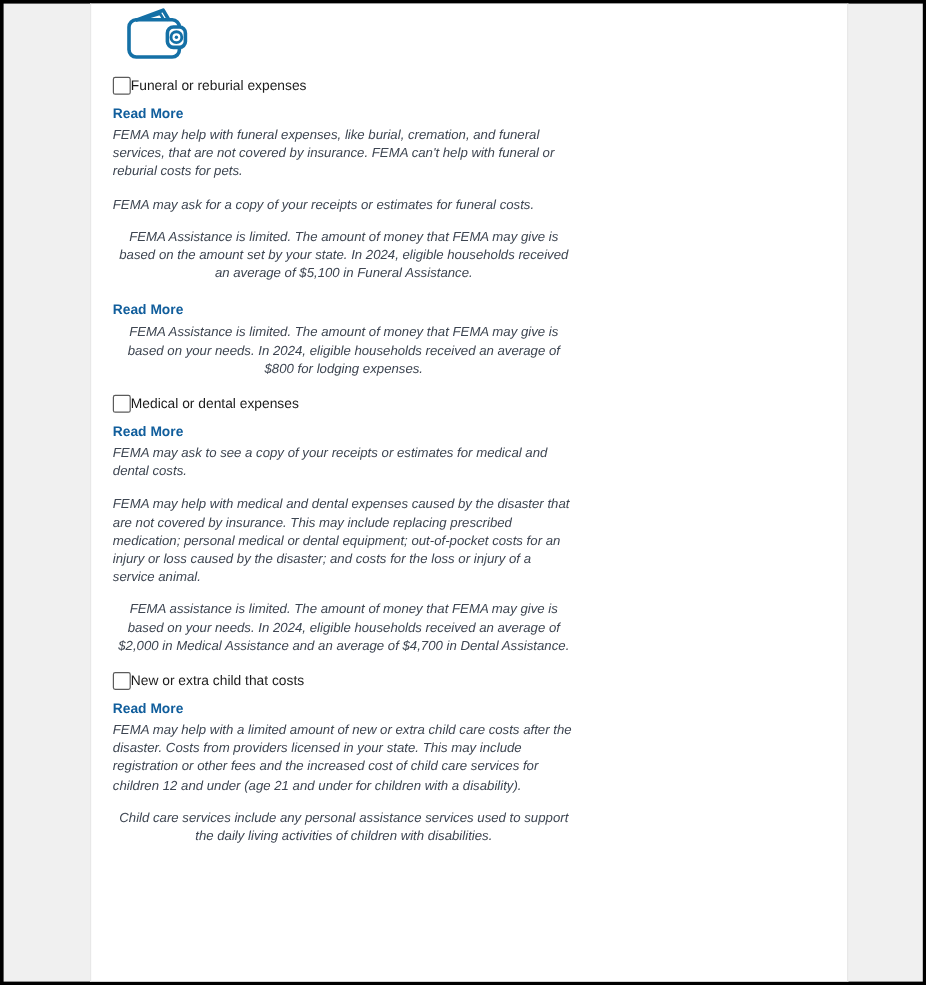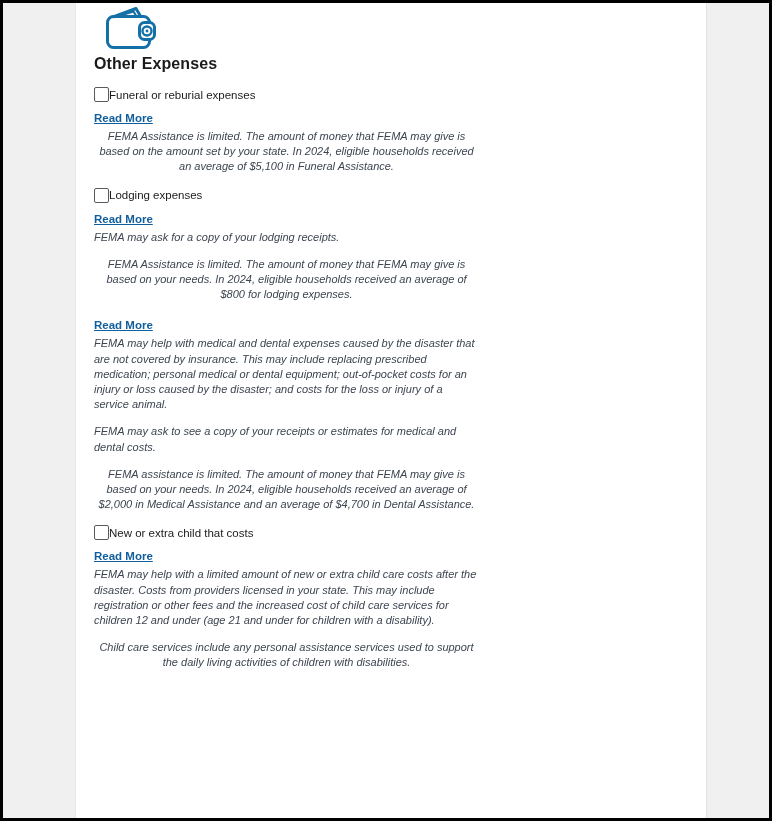--- a/index.html
+++ b/index.html
@@ -35,21 +35,21 @@
   }
   .cb {
     width: 13px; height: 13px; flex: 0 0 13px;
     border: 1.5px solid #5b5b5b; border-radius: 2px;
     background: #fff; display: inline-block;
   }
   .cb-label { font-size: 11.5px; color: #1b1b1b; }
   .read-more {
     display: inline-block;
     font-size: 11.5px; font-weight: 700;
-    color: #115e9c; text-decoration: underline;
+    color: #115e9c; 
     margin-bottom: 5px; cursor: pointer;
   }
   .paras p {
     max-width: 385px;
     font-size: 11px; font-style: italic;
     color: #3d4551; line-height: 15.2px;
     margin: 0 0 12px 0;
   }
   .paras p:last-child { margin-bottom: 0; text-align: center; }
 </style>
@@ -63,51 +63,51 @@
       <svg width="58" height="44" viewBox="0 0 58 44" fill="none" xmlns="http://www.w3.org/2000/svg">
         <path d="M13 11 L36 2.5 L41 11" stroke="#1470a6" stroke-width="3" stroke-linejoin="round" fill="none"></path>
         <path d="M17 10.5 L33.5 5.5 L36.5 10.5" stroke="#1470a6" stroke-width="2.2" stroke-linejoin="round" fill="none"></path>
         <rect x="7.5" y="10.5" width="42" height="31" rx="6" stroke="#1470a6" stroke-width="3" fill="none"></rect>
         <rect x="39.5" y="16.5" width="15" height="17" rx="5" stroke="#1470a6" stroke-width="3" fill="#ffffff"></rect>
         <circle cx="47" cy="25" r="4.5" stroke="#1470a6" stroke-width="2.4" fill="none"></circle>
         <circle cx="47" cy="25" r="1.4" fill="#1470a6"></circle>
       </svg>
     </div>
 
-    <h1 class="page-title">Other Expenses</h1>
 
     <div class="sections" id="sections">
   <section class="expense-section">
     <label class="cb-row">
       <span class="cb"></span>
       <span class="cb-label">Funeral or reburial expenses</span>
     </label>
     <a class="read-more">Read More</a>
     <div class="paras">
+            <p>FEMA may help with funeral expenses, like burial, cremation, and funeral services, that are not covered by insurance. FEMA can't help with funeral or reburial costs for pets.</p>
+            <p>FEMA may ask for a copy of your receipts or estimates for funeral costs.</p>
             <p>FEMA Assistance is limited. The amount of money that FEMA may give is based on the amount set by your state. In 2024, eligible households received an average of $5,100 in Funeral Assistance.</p>
+          </div>
+  </section>
+
+  <section class="expense-section">
+    <a class="read-more">Read More</a>
+    <div class="paras">
+            <p>FEMA Assistance is limited. The amount of money that FEMA may give is based on your needs. In 2024, eligible households received an average of $800 for lodging expenses.</p>
           </div>
   </section>
 
   <section class="expense-section">
     <label class="cb-row">
       <span class="cb"></span>
-      <span class="cb-label">Lodging expenses</span>
+      <span class="cb-label">Medical or dental expenses</span>
     </label>
     <a class="read-more">Read More</a>
     <div class="paras">
-            <p>FEMA may ask for a copy of your lodging receipts.</p>
-            <p>FEMA Assistance is limited. The amount of money that FEMA may give is based on your needs. In 2024, eligible households received an average of $800 for lodging expenses.</p>
-          </div>
-  </section>
-
-  <section class="expense-section">
-    <a class="read-more">Read More</a>
-    <div class="paras">
+            <p>FEMA may ask to see a copy of your receipts or estimates for medical and dental costs.</p>
             <p>FEMA may help with medical and dental expenses caused by the disaster that are not covered by insurance. This may include replacing prescribed medication; personal medical or dental equipment; out-of-pocket costs for an injury or loss caused by the disaster; and costs for the loss or injury of a service animal.</p>
-            <p>FEMA may ask to see a copy of your receipts or estimates for medical and dental costs.</p>
             <p>FEMA assistance is limited. The amount of money that FEMA may give is based on your needs. In 2024, eligible households received an average of $2,000 in Medical Assistance and an average of $4,700 in Dental Assistance.</p>
           </div>
   </section>
 
   <section class="expense-section">
     <label class="cb-row">
       <span class="cb"></span>
       <span class="cb-label">New or extra child that costs</span>
     </label>
     <a class="read-more">Read More</a>

